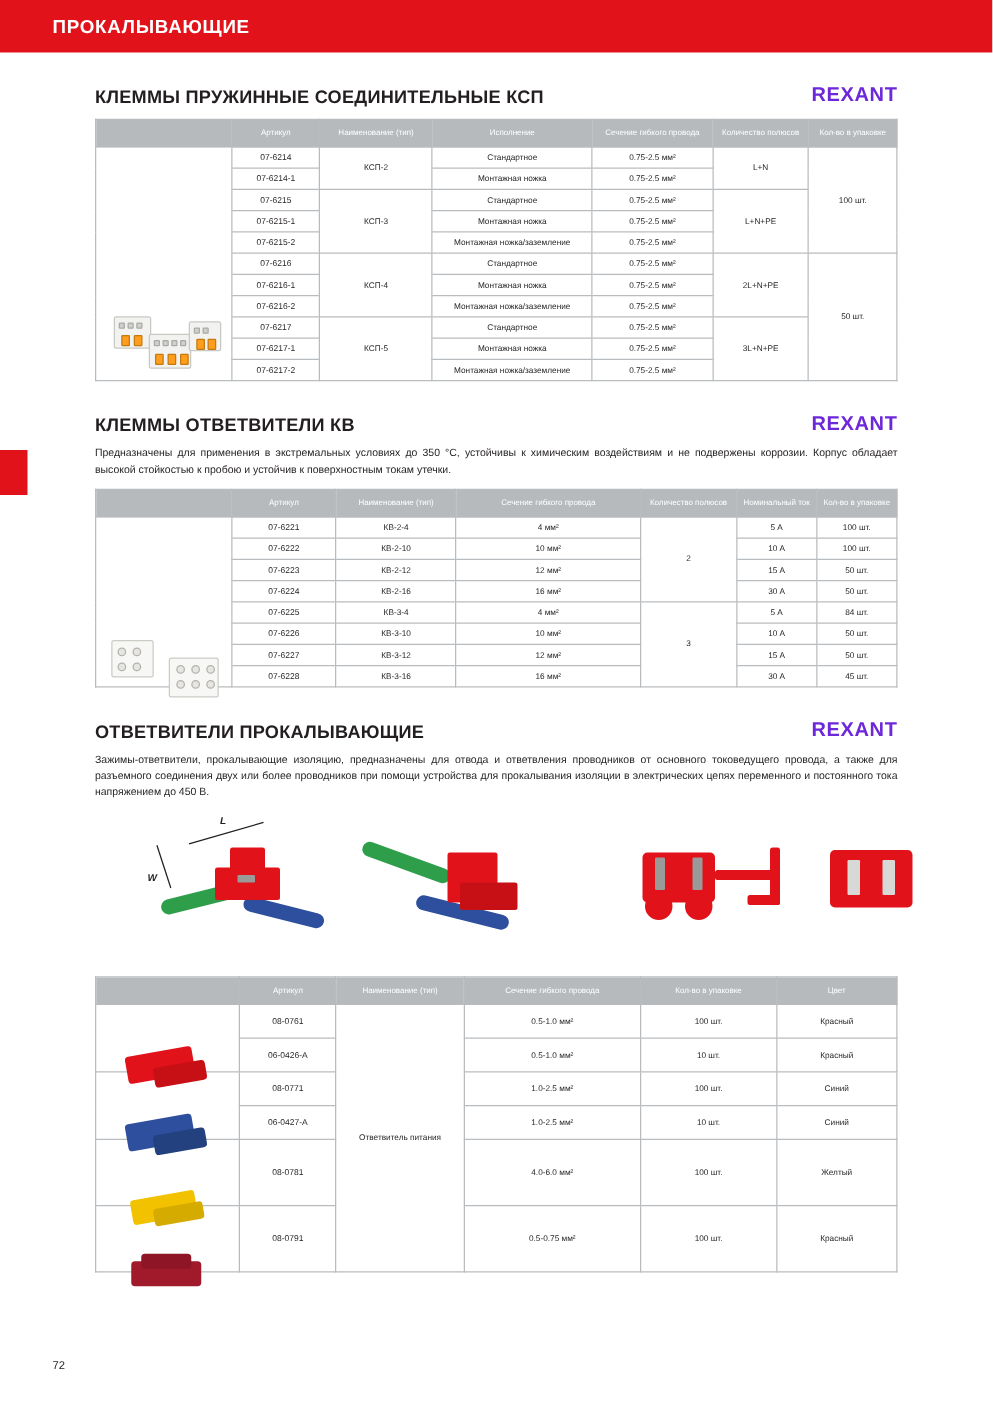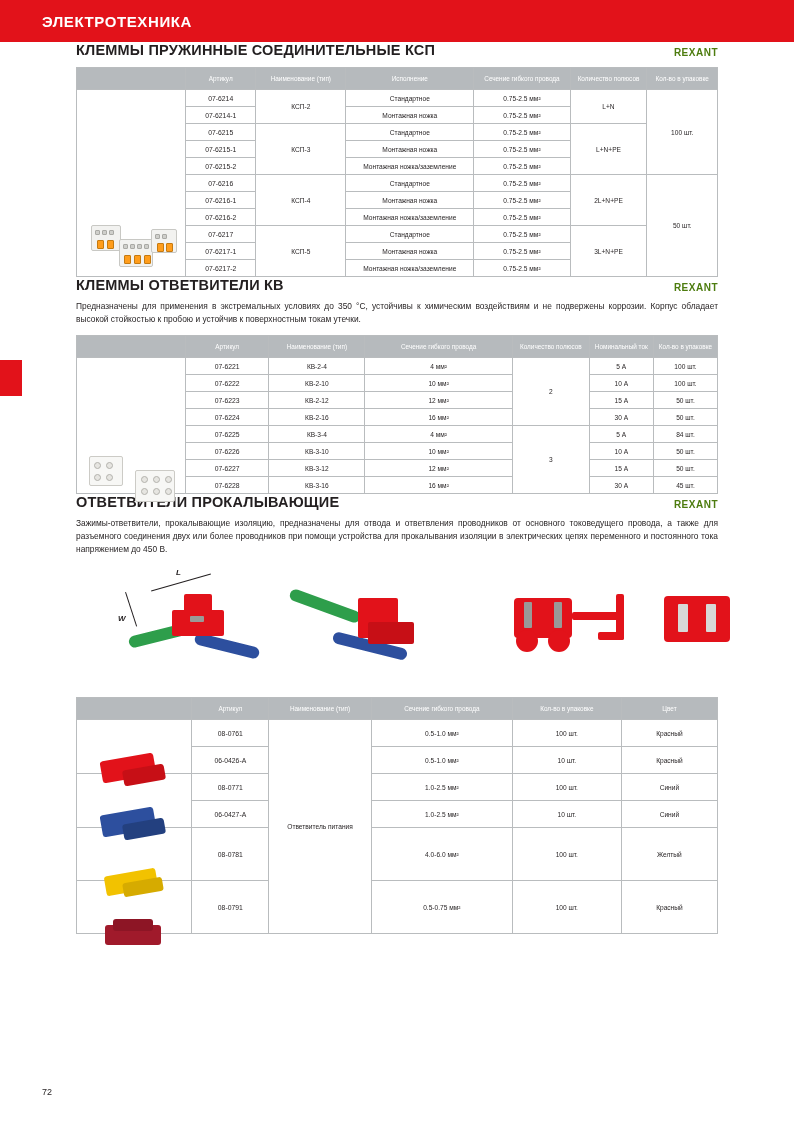--- a/index.html
+++ b/index.html
@@ -37,36 +37,36 @@
     width: 22px;
     height: 36px;
     background: #e2121a;
   }
 
   .content {
     padding: 0 76px 0 76px;
   }
 
   
-  .section { }
+  .section { margin-top: 26px; }
   .sec-head {
     display: flex;
     align-items: flex-end;
     justify-content: space-between;
   }
   .sec-title {
     font-size: 14.5px;
     font-weight: bold;
     letter-spacing: 0.2px;
     color: #231f20;
   }
   .brand {
-    font-size: 10px;
+    font-size: 16px;
     font-weight: bold;
-    color: #4d7c0f;
+    color: #6d28d9;
     letter-spacing: 0.5px;
   }
   .sec-desc {
     margin-top: 7px;
     font-size: 8.4px;
     line-height: 1.55;
     text-align: justify;
     color: #231f20;
   }
 
@@ -192,21 +192,21 @@
     bottom: 26px;
     left: 42px;
     font-size: 9px;
     color: #231f20;
   }
 </style>
 </head>
 <body>
 
 <div class="page-header">
-  <span class="title">ЭЛЕКТРОТЕХНИКА</span>
+  <span class="title">ПРОКАЛЫВАЮЩИЕ</span>
 </div>
 <div class="side-tab"></div>
 
 <div class="content">
 
   <div class="section">
     <div class="sec-head">
       <div class="sec-title">КЛЕММЫ ПРУЖИННЫЕ СОЕДИНИТЕЛЬНЫЕ КСП</div>
       <div class="brand">REXANT</div>
     </div>

